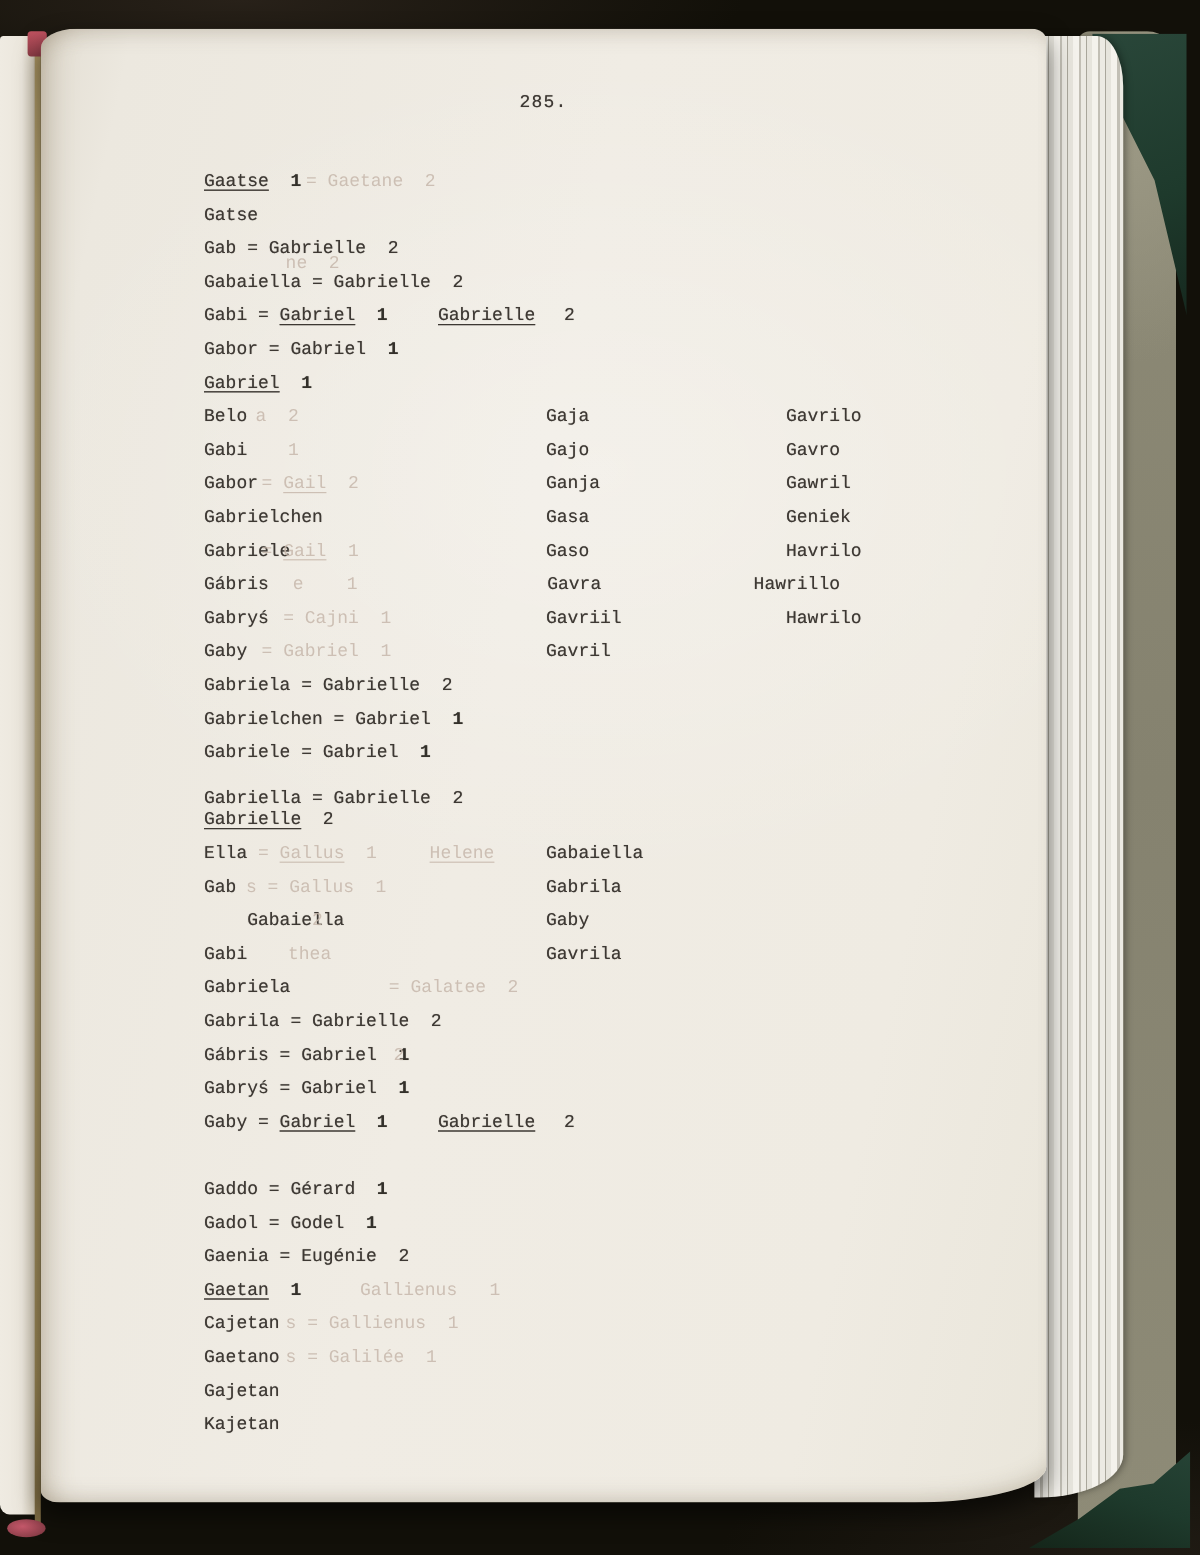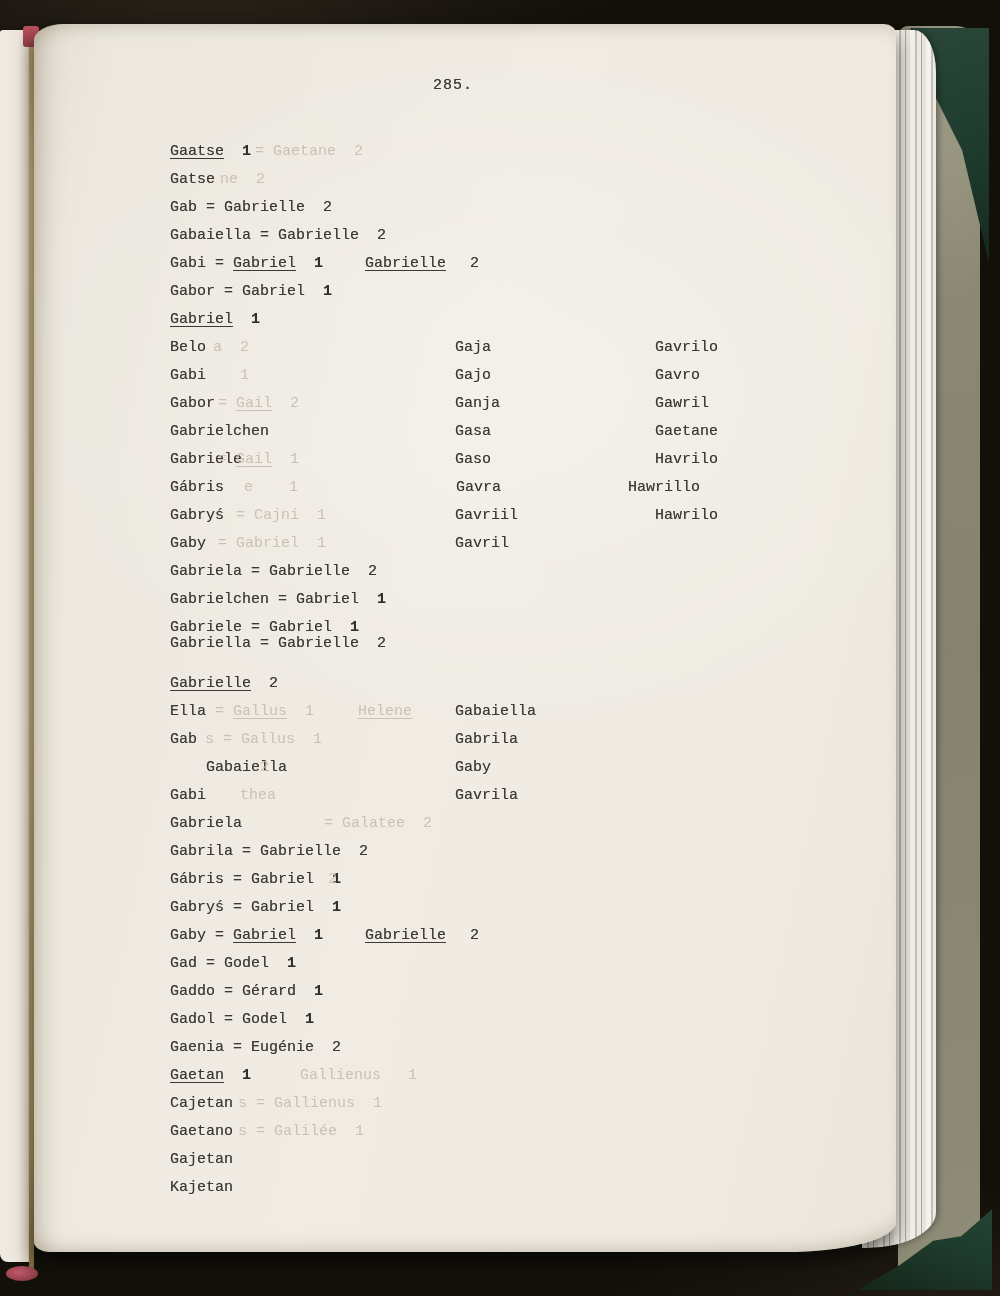--- a/index.html
+++ b/index.html
@@ -72,21 +72,21 @@
     position:absolute;left:34px;top:24px;width:838px;height:1228px;
     background:
       radial-gradient(700px 500px at 55% 30%, rgba(255,255,255,.25) 0%, rgba(255,255,255,0) 70%),
       linear-gradient(102deg,#e3ded3 0%,#ece8df 7%,#f0ece4 45%,#efebe2 80%,#eae6db 100%);
     border-radius:30px 12px 110px 16px / 16px 10px 30px 10px;
     box-shadow:inset 20px 0 26px -16px rgba(110,92,60,.38),
                inset 0 14px 18px -12px rgba(120,105,80,.25),
                inset 0 -14px 18px -12px rgba(120,105,80,.28),
                0 10px 20px rgba(0,0,0,.55);
     color:#3d3833;
-    font-size:15px;line-height:28px;padding-left:24px;
+    font-size:15px;line-height:28px;
   }
   .page-number{
     position:absolute;left:399px;top:48px;
     letter-spacing:1px;text-shadow:0 0 .6px rgba(60,55,48,.65);
   }
   .text-layer{position:absolute;left:0;top:0;width:100%;height:100%;}
   .row{position:absolute;left:0;width:100%;height:28px;}
   .flow{position:absolute;top:0;white-space:pre;text-shadow:0 0 .6px rgba(60,55,48,.6);}
   .seg{font:inherit;}
   .u{text-decoration:underline;text-decoration-thickness:1.4px;text-underline-offset:3px;}
@@ -108,21 +108,21 @@
 
   <div class="page">
     <div class="page-number">285.</div>
     <div class="text-layer" id="text-layer">
         <div class="row" style="top: 114px;">
           <span class="flow" style="left: 136px;"><span class="seg u">Gaatse</span><span class="seg b">  1</span></span>
           <span class="flow" style="left: 221px;"><span class="seg g">= Gaetane  2</span></span>
         </div>
         <div class="row" style="top: 142px;">
           <span class="flow" style="left: 136px;"><span class="seg">Gatse</span></span>
-          <span class="flow" style="left: 186px;"><span class="seg g">ne  2</span></span>
+          <span class="flow" style="left: 204px; margin-top: 40px;"><span class="seg g">ne  2</span></span>
         </div>
         <div class="row" style="top: 170px;">
           <span class="flow" style="left: 136px;"><span class="seg">Gab = Gabrielle  2</span></span>
         </div>
         <div class="row" style="top: 198px;">
           <span class="flow" style="left: 136px;"><span class="seg">Gabaiella = Gabrielle  2</span></span>
         </div>
         <div class="row" style="top: 226px;">
           <span class="flow" style="left: 136px; text-align: center;"><span class="seg">Gabi = </span><span class="seg u">Gabriel</span><span class="seg b">  1</span></span>
           <span class="flow" style="left: 331px;"><span class="seg u">Gabrielle</span></span>
@@ -148,21 +148,21 @@
         </div>
         <div class="row" style="top: 366px;">
           <span class="flow" style="left: 136px;"><span class="seg">Gabor</span></span>
           <span class="flow" style="left: 184px;"><span class="seg g">= </span><span class="seg g u">Gail</span><span class="seg g">  2</span></span>
           <span class="flow" style="left: 421px;"><span class="seg">Ganja</span></span>
           <span class="flow" style="left: 621px;"><span class="seg">Gawril</span></span>
         </div>
         <div class="row" style="top: 394px;">
           <span class="flow" style="left: 136px;"><span class="seg">Gabrielchen</span></span>
           <span class="flow" style="left: 421px;"><span class="seg">Gasa</span></span>
-          <span class="flow" style="left: 621px;"><span class="seg">Gaetane</span></span>
+          <span class="flow" style="left: 621px;"><span class="seg">Geniek</span></span>
         </div>
         <div class="row" style="top: 422px;">
           <span class="flow" style="left: 136px;"><span class="seg">Gabriele</span></span>
           <span class="flow" style="left: 184px;"><span class="seg g">= </span><span class="seg g u">Gail</span><span class="seg g">  1</span></span>
           <span class="flow" style="left: 421px;"><span class="seg">Gaso</span></span>
           <span class="flow" style="left: 621px;"><span class="seg">Havrilo</span></span>
         </div>
         <div class="row" style="top: 450px;">
           <span class="flow" style="left: 136px;"><span class="seg">Gábris</span></span>
           <span class="flow" style="left: 210px;"><span class="seg g">e    1</span></span>
@@ -182,21 +182,21 @@
         </div>
         <div class="row" style="top: 534px;">
           <span class="flow" style="left: 136px;"><span class="seg">Gabriela = Gabrielle  2</span></span>
         </div>
         <div class="row" style="top: 562px;">
           <span class="flow" style="left: 136px;"><span class="seg">Gabrielchen = Gabriel</span><span class="seg b">  1</span></span>
         </div>
         <div class="row" style="top: 590px;">
           <span class="flow" style="left: 136px;"><span class="seg">Gabriele = Gabriel</span><span class="seg b">  1</span></span>
         </div>
-        <div class="row" style="top: 606px;">
+        <div class="row" style="top: 628px;">
           <span class="flow" style="left: 136px;"><span class="seg">Gabriella = Gabrielle  2</span></span>
         </div>
         <div class="row" style="top: 646px;">
           <span class="flow" style="left: 136px;"><span class="seg u">Gabrielle</span><span class="seg">  2</span></span>
         </div>
         <div class="row" style="top: 674px;">
           <span class="flow" style="left: 136px;"><span class="seg">Ella</span></span>
           <span class="flow" style="left: 181px;"><span class="seg g">= </span><span class="seg g u">Gallus</span><span class="seg g">  1</span></span>
           <span class="flow" style="left: 324px;"><span class="seg g u">Helene</span></span>
           <span class="flow" style="left: 421px;"><span class="seg">Gabaiella</span></span>
@@ -228,23 +228,20 @@
           <span class="flow" style="left: 294px;"><span class="seg g">2</span></span>
         </div>
         <div class="row" style="top: 870px;">
           <span class="flow" style="left: 136px;"><span class="seg">Gabryś = Gabriel</span><span class="seg b">  1</span></span>
         </div>
         <div class="row" style="top: 898px;">
           <span class="flow" style="left: 136px;"><span class="seg">Gaby = </span><span class="seg u">Gabriel</span><span class="seg b">  1</span></span>
           <span class="flow" style="left: 331px;"><span class="seg u">Gabrielle</span></span>
           <span class="flow" style="left: 436px;"><span class="seg">2</span></span>
         </div>
-        <div class="row" style="top: 926px;">
-          <span class="flow" style="left: 136px;"><span class="seg">Gad = Godel</span><span class="seg b">  1</span></span>
-        </div>
         <div class="row" style="top: 954px;">
           <span class="flow" style="left: 136px;"><span class="seg">Gaddo = Gérard</span><span class="seg b">  1</span></span>
         </div>
         <div class="row" style="top: 982px;">
           <span class="flow" style="left: 136px;"><span class="seg">Gadol = Godel</span><span class="seg b">  1</span></span>
         </div>
         <div class="row" style="top: 1010px;">
           <span class="flow" style="left: 136px;"><span class="seg">Gaenia = Eugénie  2</span></span>
         </div>
         <div class="row" style="top: 1038px;">

